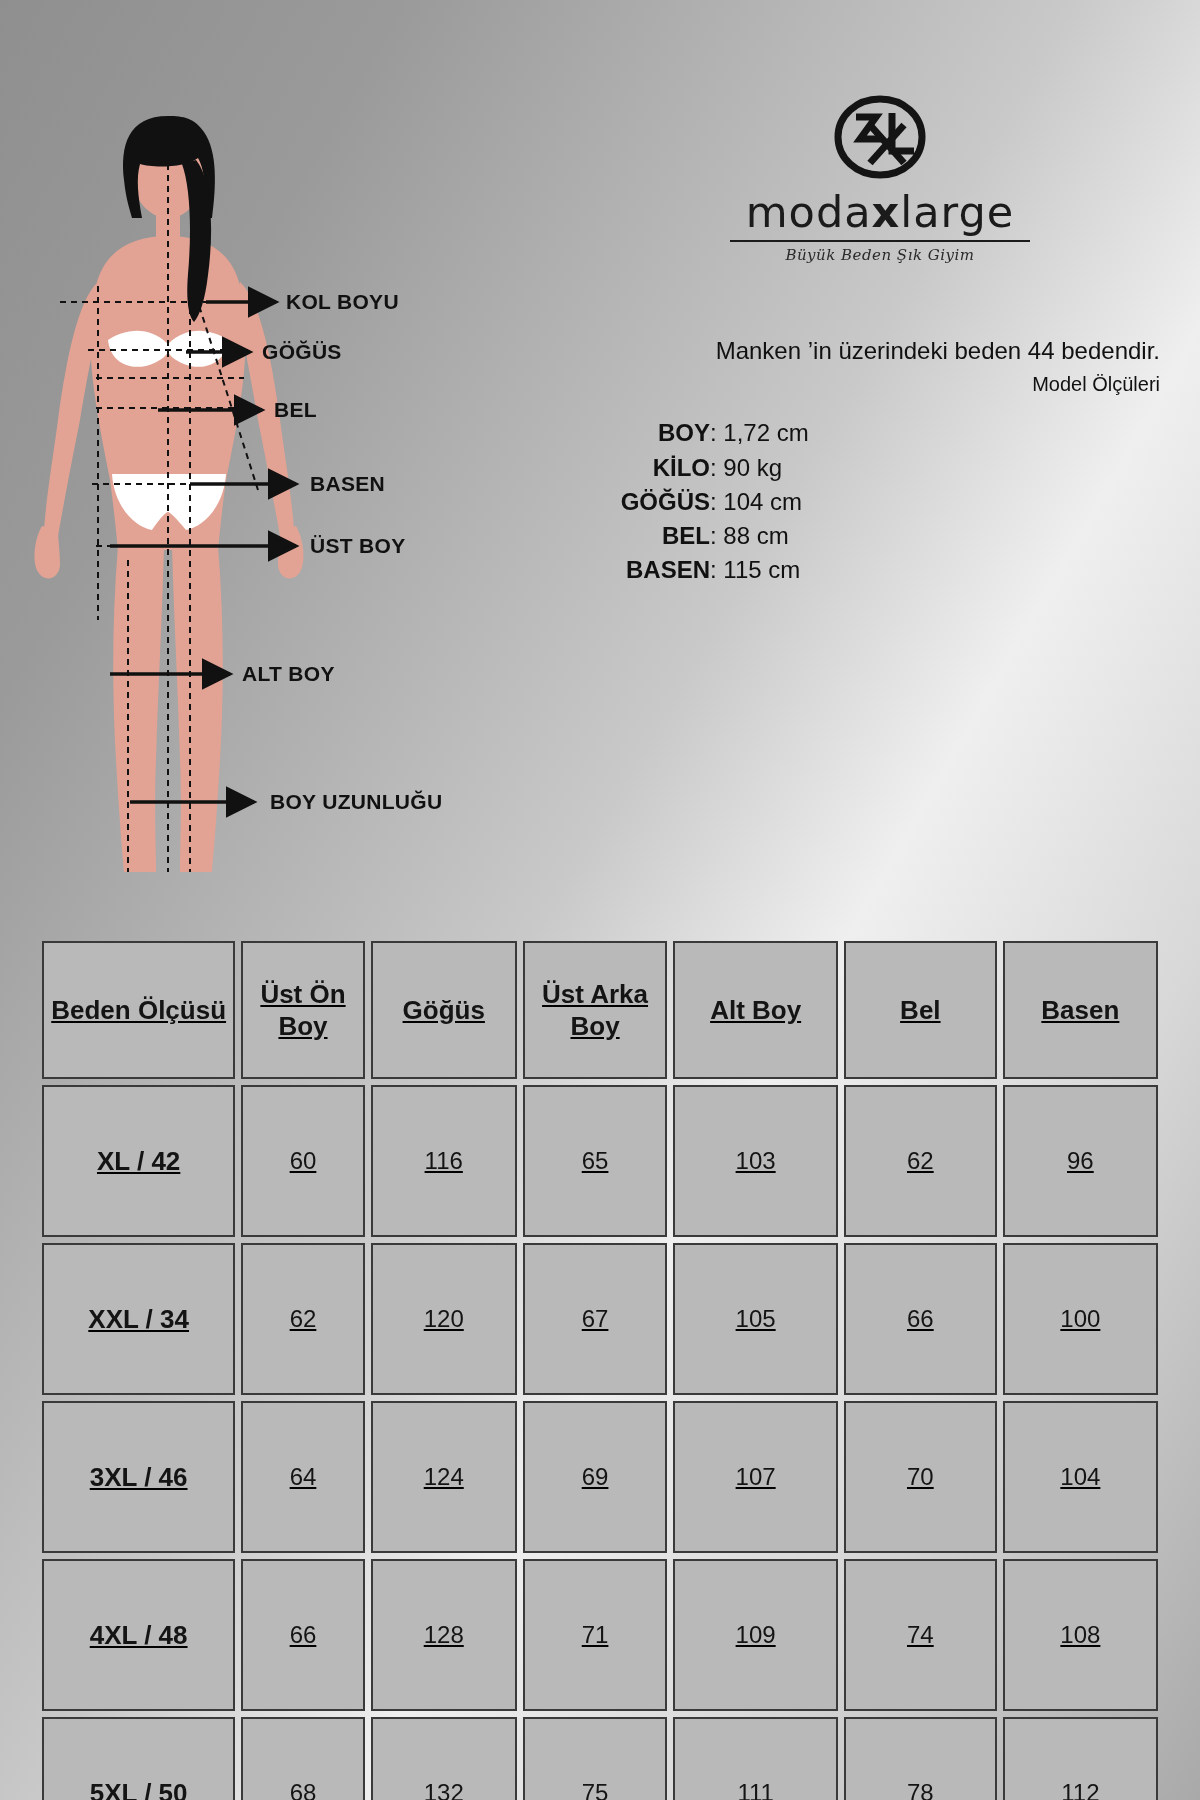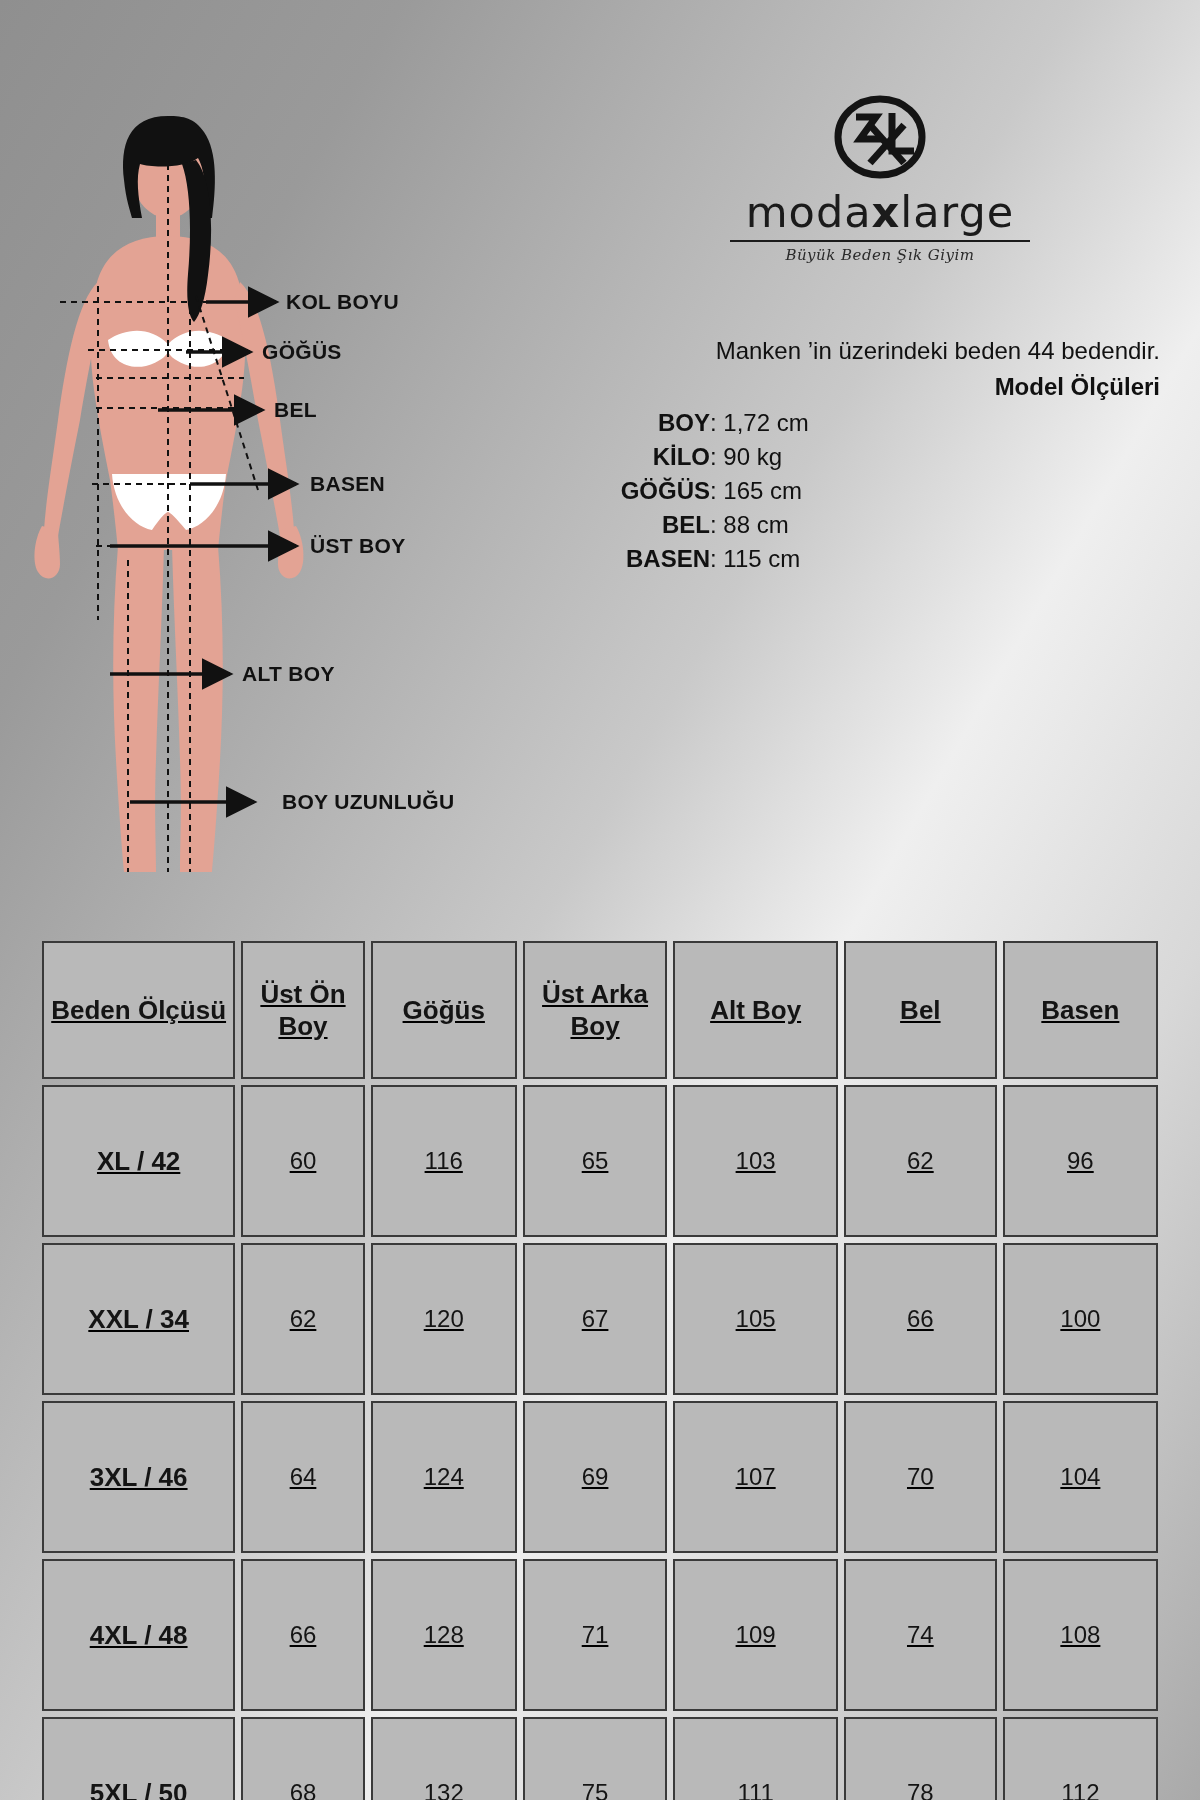--- a/index.html
+++ b/index.html
@@ -85,23 +85,23 @@
     font-size: 24px;
     line-height: 1.42;
     text-align: right;
   }
   .modelinfo .head {
     font-weight: normal;
     font-size: 24px;
     margin-bottom: 2px;
   }
   .modelinfo .sub {
-    font-weight: bold;
-    font-size: 24px;
-    margin-bottom: 2px;
+    font-weight: normal;
+    font-size: 20px;
+    margin-bottom: 18px;
   }
   .mrow { display: flex; }
   .mrow .k {
     font-weight: bold;
     width: 110px;
     display: inline-block;
   }
   .mrow .v { font-weight: normal; }
 
   
@@ -238,21 +238,21 @@
       </g>
     </svg>
 
     <div class="labels">
       <span class="lbl" style="left:286px; top:230px;">KOL BOYU</span>
       <span class="lbl" style="left:262px; top:280px;">GÖĞÜS</span>
       <span class="lbl" style="left:274px; top:338px;">BEL</span>
       <span class="lbl" style="left:310px; top:412px;">BASEN</span>
       <span class="lbl" style="left:310px; top:474px;">ÜST BOY</span>
       <span class="lbl" style="left:242px; top:602px;">ALT BOY</span>
-      <span class="lbl" style="left:282px; top:730px;">BOY UZUNLUĞU</span>
+      <span class="lbl" style="left:270px; top:730px;">BOY UZUNLUĞU</span>
     </div>
   </div>
 
   <div class="brandblock">
     <div class="logo-row">
       <div class="logo-mark">
         <svg width="100" height="84" viewBox="0 0 100 84">
           <path d="M50 4 C 74 4, 92 21, 92 42 C 92 63, 74 80, 50 80 C 26 80, 8 63, 8 42 C 8 21, 26 4, 50 4 Z" fill="none" stroke="#141414" stroke-width="7"></path>
           <path d="M26 22 L 46 22 L 30 44 L 52 44" fill="none" stroke="#141414" stroke-width="7" stroke-linejoin="miter"></path>
           <path d="M40 30 L 74 68" stroke="#141414" stroke-width="7"></path>
@@ -274,21 +274,21 @@
       <div class="mrow">
         <span class="k">BOY</span>
         <span class="v">: 1,72 cm</span>
       </div>
       <div class="mrow">
         <span class="k">KİLO</span>
         <span class="v">: 90 kg</span>
       </div>
       <div class="mrow">
         <span class="k">GÖĞÜS</span>
-        <span class="v">: 165 cm</span>
+        <span class="v">: 104 cm</span>
       </div>
       <div class="mrow">
         <span class="k">BEL</span>
         <span class="v">: 88 cm</span>
       </div>
       <div class="mrow">
         <span class="k">BASEN</span>
         <span class="v">: 115 cm</span>
       </div>
     </div>

